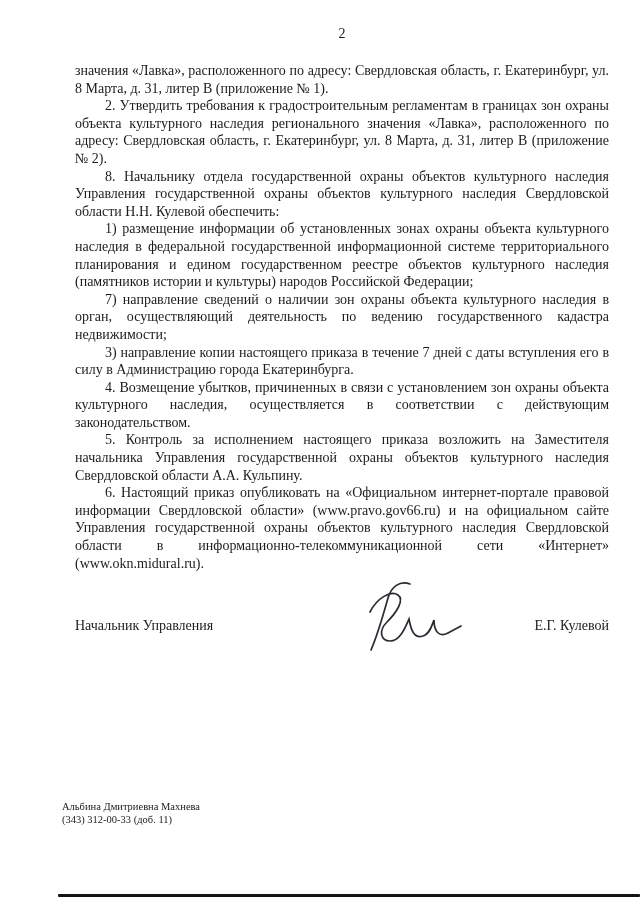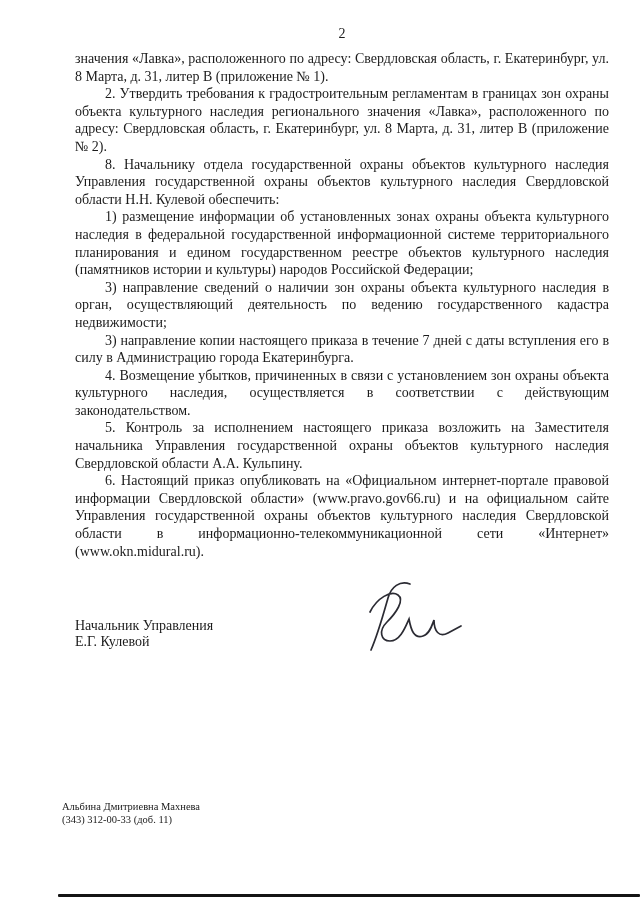--- a/index.html
+++ b/index.html
@@ -19,21 +19,21 @@
   .page-number {
     position: absolute;
     top: 26px;
     left: 75px;
     width: 534px;
     text-align: center;
     font-size: 14px;
   }
   .content {
     position: absolute;
-    top: 50px;
+    top: 62px;
     left: 75px;
     width: 534px;
     font-size: 14px;
     line-height: 17.6px;
     text-align: justify;
   }
   .content p {
     margin: 0;
     padding: 0;
   }
@@ -41,21 +41,20 @@
     text-indent: 30px;
   }
   .sig-row {
     position: absolute;
     top: 618px;
     left: 75px;
     width: 534px;
     display: flex;
     justify-content: space-between;
     font-size: 14px;
-    flex-direction: column;
   }
   .signature-svg {
     position: absolute;
     top: 578px;
     left: 328px;
     width: 140px;
     height: 92px;
   }
   .footer {
     position: absolute;
@@ -80,21 +79,21 @@
 
 <div class="page">
 
   <div class="page-number">2</div>
 
   <div class="content">
     <p>значения «Лавка», расположенного по адресу: Свердловская область, г. Екатеринбург, ул. 8 Марта, д. 31, литер В (приложение № 1).</p>
     <p class="indent">2. Утвердить требования к градостроительным регламентам в границах зон охраны объекта культурного наследия регионального значения «Лавка», расположенного по адресу: Свердловская область, г. Екатеринбург, ул. 8 Марта, д. 31, литер В (приложение № 2).</p>
     <p class="indent">8. Начальнику отдела государственной охраны объектов культурного наследия Управления государственной охраны объектов культурного наследия Свердловской области Н.Н. Кулевой обеспечить:</p>
     <p class="indent">1) размещение информации об установленных зонах охраны объекта культурного наследия в федеральной государственной информационной системе территориального планирования и едином государственном реестре объектов культурного наследия (памятников истории и культуры) народов Российской Федерации;</p>
-    <p class="indent">3) направление сведений о наличии зон охраны объекта культурного наследия в орган, осуществляющий деятельность по ведению государственного кадастра недвижимости;</p>
+    <p class="indent">7) направление сведений о наличии зон охраны объекта культурного наследия в орган, осуществляющий деятельность по ведению государственного кадастра недвижимости;</p>
     <p class="indent">3) направление копии настоящего приказа в течение 7 дней с даты вступления его в силу в Администрацию города Екатеринбурга.</p>
     <p class="indent">4. Возмещение убытков, причиненных в связи с установлением зон охраны объекта культурного наследия, осуществляется в соответствии с действующим законодательством.</p>
     <p class="indent">5. Контроль за исполнением настоящего приказа возложить на Заместителя начальника Управления государственной охраны объектов культурного наследия Свердловской области А.А. Кульпину.</p>
     <p class="indent">6. Настоящий приказ опубликовать на «Официальном интернет-портале правовой информации Свердловской области» (www.pravo.gov66.ru) и на официальном сайте Управления государственной охраны объектов культурного наследия Свердловской области в информационно-телекоммуникационной сети «Интернет» (www.okn.midural.ru).</p>
   </div>
 
   <svg class="signature-svg" viewBox="0 0 140 92" xmlns="http://www.w3.org/2000/svg">
     <path d="M82,6 C72,2 63,9 60,20 C56,34 50,56 43,72
              M42,34 C49,20 63,12 70,17 C77,22 68,35 59,44
              C50,53 53,63 62,63 C72,63 77,50 81,41

